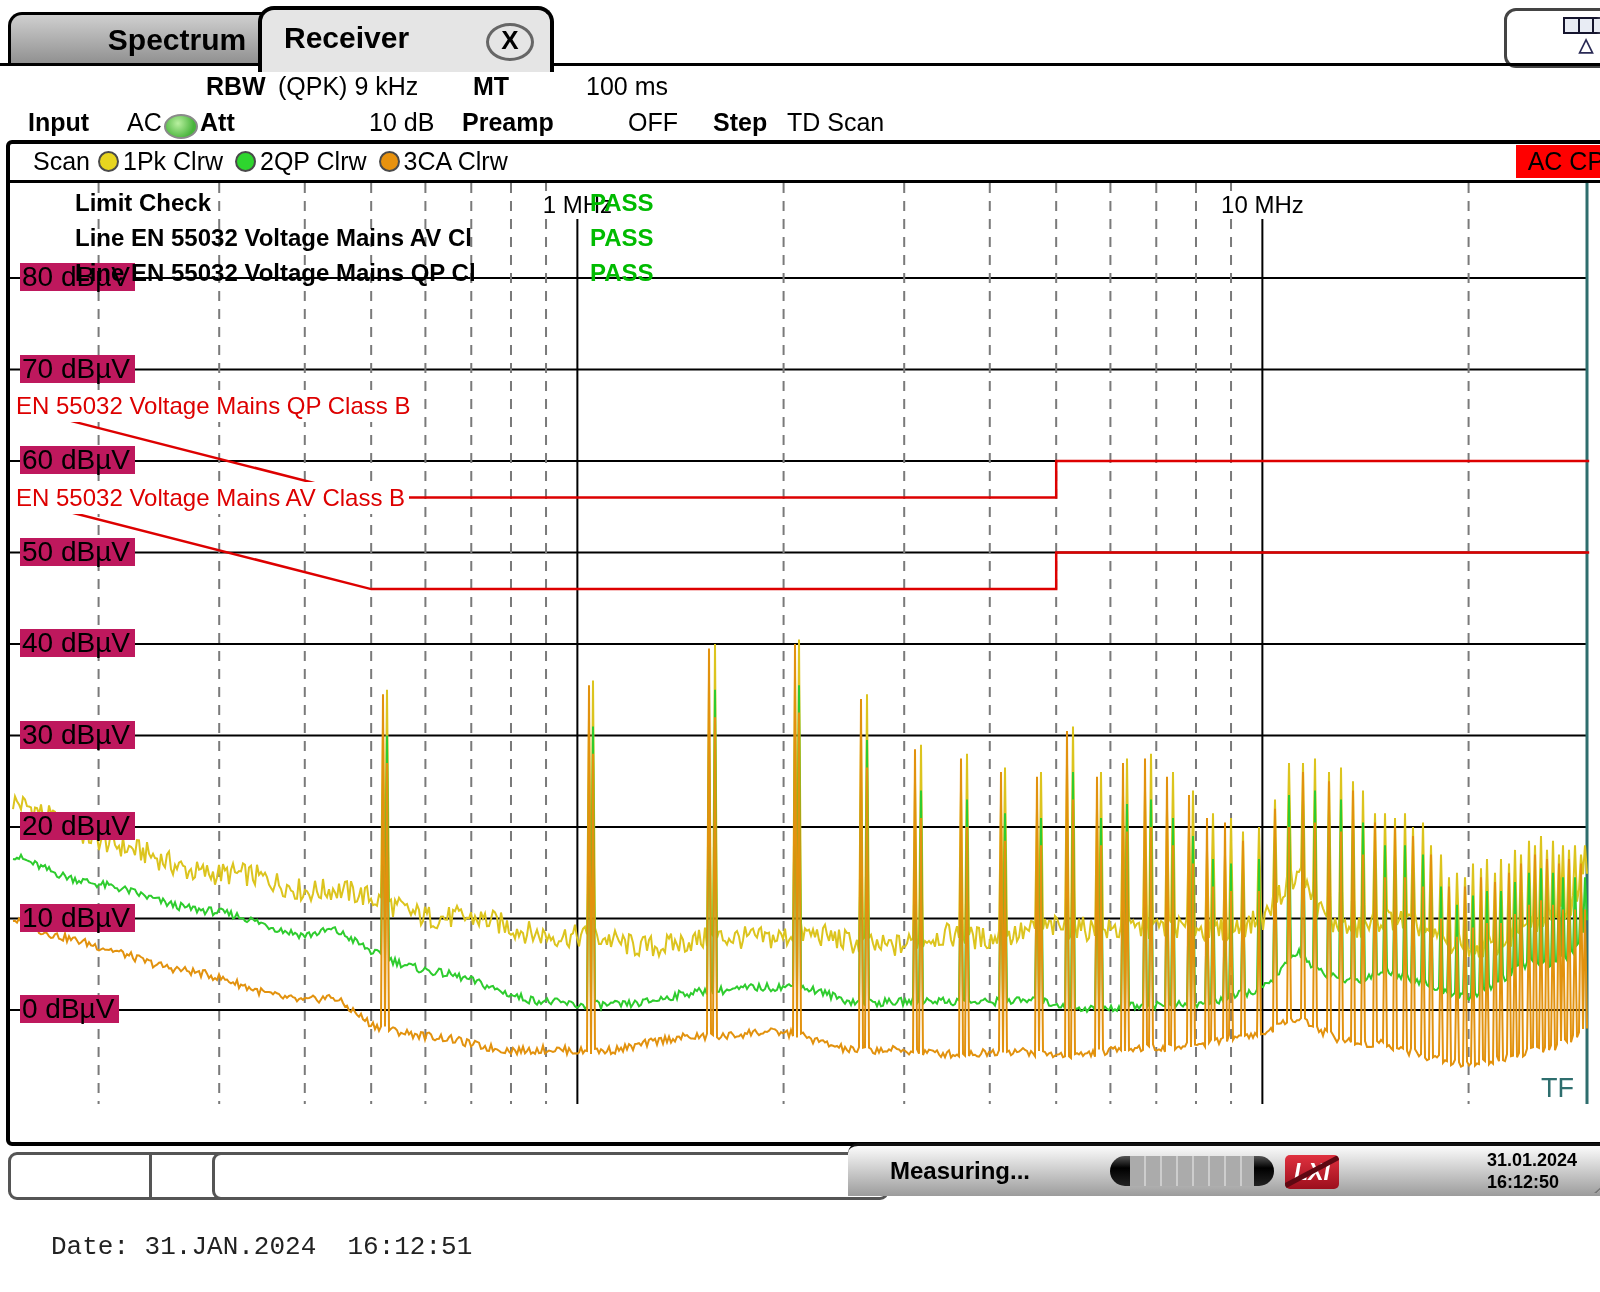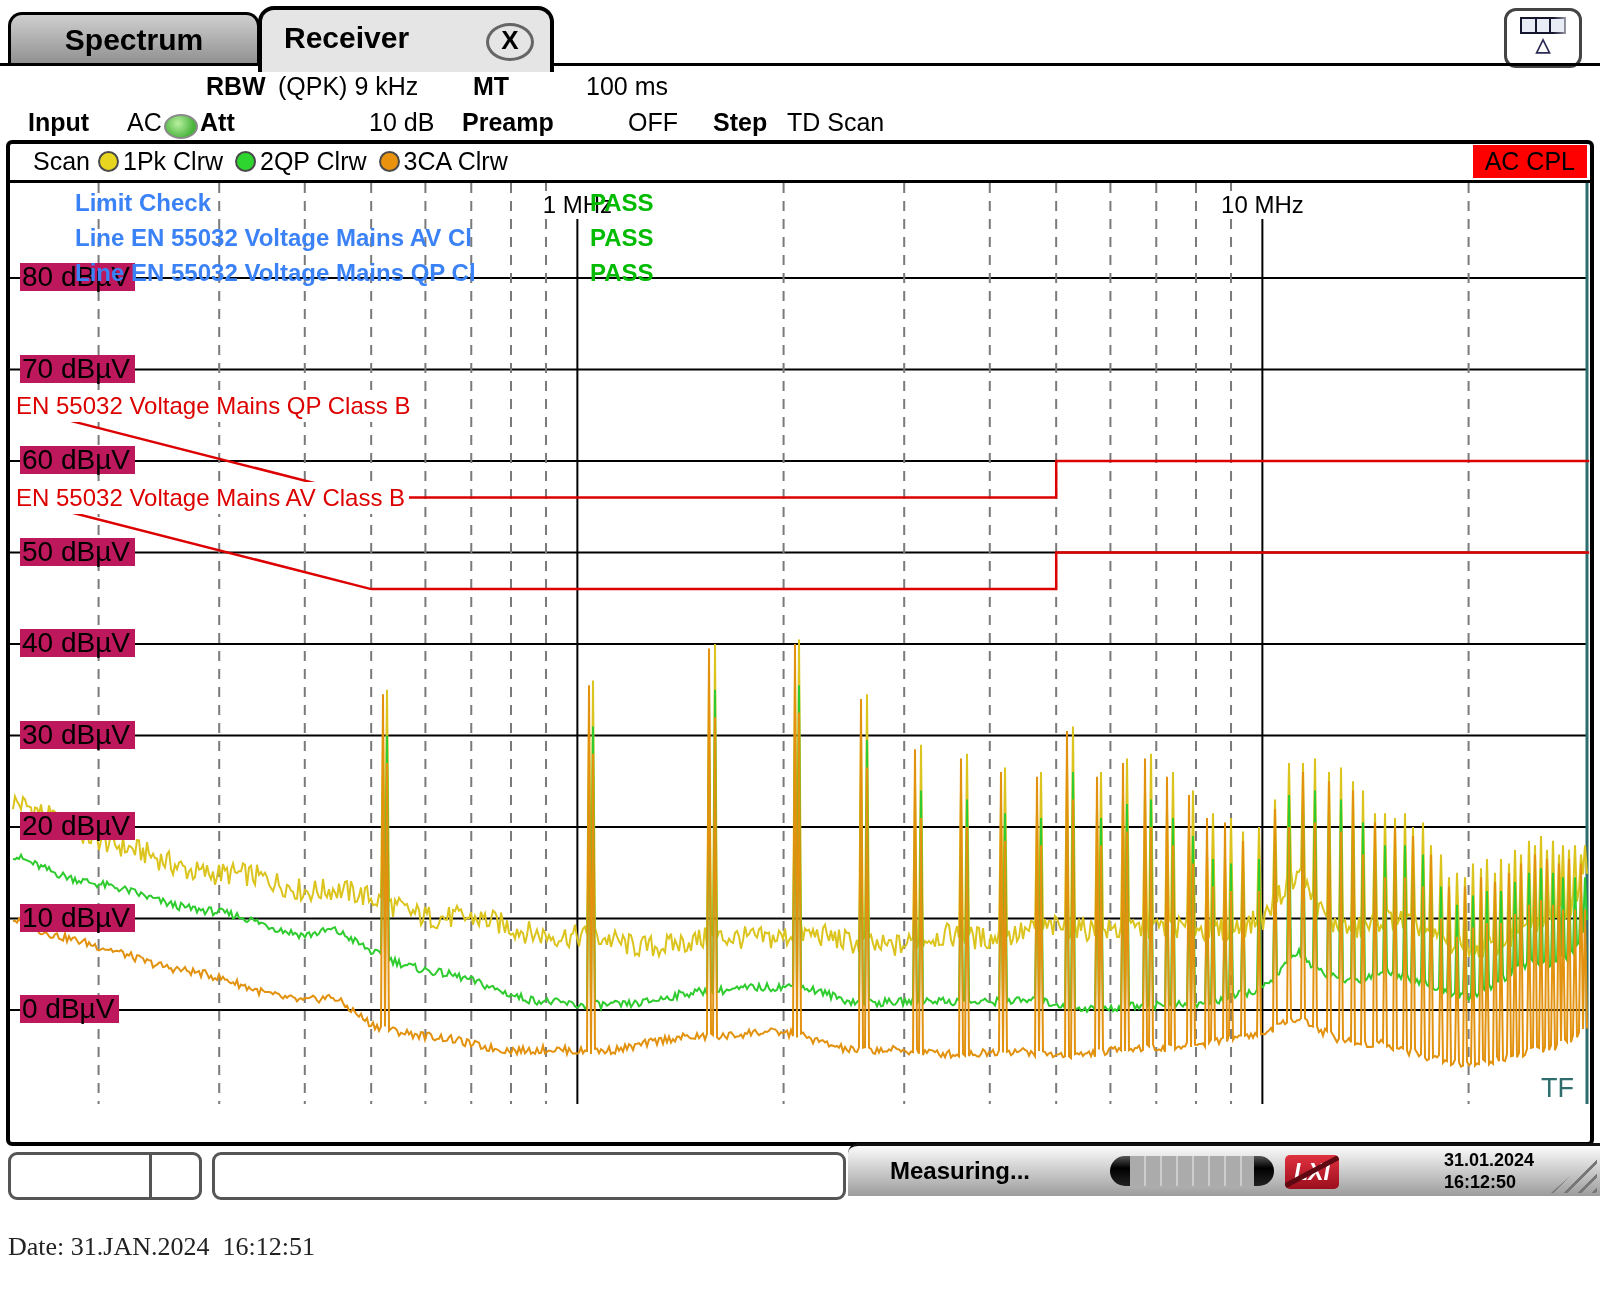--- a/index.html
+++ b/index.html
@@ -1,17 +1,17 @@
 <!DOCTYPE html>
 <html><head>
 <meta charset="utf-8">
 <style>
   html,body{margin:0;padding:0;background:#fff;}
   body{width:1600px;height:1292px;position:relative;font-family:"Liberation Sans",sans-serif;color:#000;overflow:hidden;}
-  .abs{position:absolute;}
+  .abs{position:absolute;padding-left:43px;}
 
   
   .tab-spectrum{left:8px;top:12px;width:246px;height:51px;background:linear-gradient(#cfcfcf,#8d8d8d);
     border:3px solid #000;border-bottom:none;border-radius:14px 14px 0 0;z-index:1;
     font-weight:bold;font-size:30px;text-align:center;line-height:50px;}
   .tab-receiver{left:258px;top:6px;width:266px;height:62px;background:#e5e5e5;border:4px solid #000;border-bottom:none;
     border-radius:16px 16px 0 0;z-index:3;font-weight:bold;font-size:30px;line-height:56px;padding-left:22px;}
   .tab-close{position:absolute;right:16px;top:13px;width:42px;height:32px;border:3px solid #666;border-radius:50%;
     font-size:26px;font-weight:bold;line-height:28px;text-align:center;color:#000;}
   .topline{left:0;top:63px;width:1600px;height:3px;background:#000;z-index:2;}
@@ -36,21 +36,21 @@
   .leg-item{display:flex;align-items:center;margin-right:12px;}
   .leg-dot{width:21px;height:21px;border-radius:50%;border:2px solid #4a4a4a;margin-right:4px;box-sizing:border-box;}
   .accpl{position:absolute;right:3px;top:1px;height:33px;line-height:33px;padding:0 12px;background:#f00;
     color:#000;font-size:25px;}
 
   .plot{position:absolute;left:0;top:39px;width:1580px;height:921px;overflow:hidden;}
   .plot svg{position:absolute;left:0;top:0;z-index:0;}
   .ylab{position:absolute;left:10px;z-index:1;background:#be185d;padding:0 5px 0 2px;font-size:28px;height:28px;line-height:28px;}
   .xlab{position:absolute;top:8px;z-index:1;background:#fff;padding:0 4px;font-size:24px;transform:translateX(-50%);}
   .lc-row{position:absolute;left:65px;z-index:3;height:31px;}
-  .lc-label{position:absolute;left:0;top:0;white-space:nowrap;overflow:hidden;color:#3b82f6;font-weight:bold;font-size:24px;}
+  .lc-label{position:absolute;left:0;top:0;white-space:nowrap;overflow:hidden;color:#000000;font-weight:bold;font-size:24px;}
   .lc-pass{position:absolute;left:515px;top:0;color:#00bb00;font-weight:bold;font-size:24px;}
   .red-label{position:absolute;left:2px;z-index:2;background:#fff;color:#dd0000;font-size:24px;white-space:nowrap;padding:2px 4px;}
   .tf{position:absolute;right:16px;bottom:0;color:#2e6e6e;font-size:27px;z-index:1;}
 
   .axisbar{position:absolute;left:0;bottom:0;width:100%;height:35px;border-top:3px solid #000;font-size:27px;font-weight:bold;}
   .axis-start{position:absolute;left:14px;top:2px;}
   .axis-stop{position:absolute;right:50px;top:2px;}
 
   
   .field1{left:8px;top:1152px;width:188px;height:42px;border:3px solid #555;border-radius:9px;background:#fff;}
@@ -63,21 +63,21 @@
   .pbar .cap{width:20px;background:linear-gradient(#555,#000 40%,#222);}
   .pbar .cells{flex:1;background:repeating-linear-gradient(90deg,#ababab 0 14px,#cdcdcd 14px 16px);}
   .lxi{position:absolute;left:437px;top:9px;width:54px;height:34px;background:linear-gradient(#e0313f,#9c0f1d);
     border-radius:5px;color:#fff;font-style:italic;font-weight:bold;font-size:23px;text-align:center;line-height:34px;overflow:hidden;}
   .lxi-slash{position:absolute;left:-6px;top:14px;width:66px;height:5px;background:#5e0812;transform:rotate(-28deg);}
   .sdatetime{position:absolute;right:66px;top:3px;text-align:left;font-weight:bold;font-size:18px;line-height:22px;}
   .grip{position:absolute;right:3px;bottom:3px;width:46px;height:40px;
     background:repeating-linear-gradient(135deg,transparent 0 7px,#777 7px 10px);
     clip-path:polygon(100% 0,100% 100%,0 100%);}
 
-  .footer-date{left:8px;top:1232px;font-family:Liberation Serif, serif;font-size:26px;color:#222;white-space:pre;}
+  .footer-date{left:8px;top:1232px;font-family:Liberation Mono, monospace;font-size:26px;color:#222;white-space:pre;}
 </style>
 </head>
 <body>
 
 <div class="abs tab-spectrum">Spectrum</div>
 <div class="abs topline"></div>
 <div class="abs tab-receiver">
   <span>Receiver</span>
   <div class="tab-close">X</div>
 </div>

